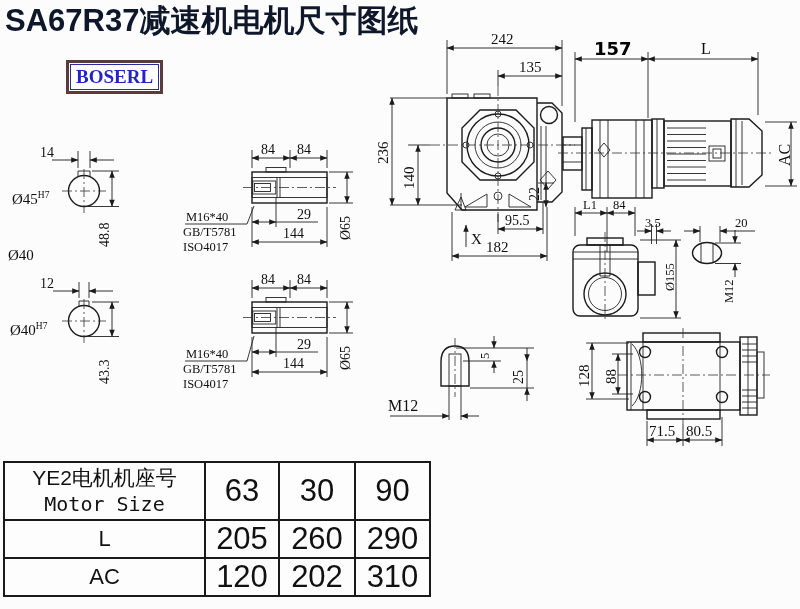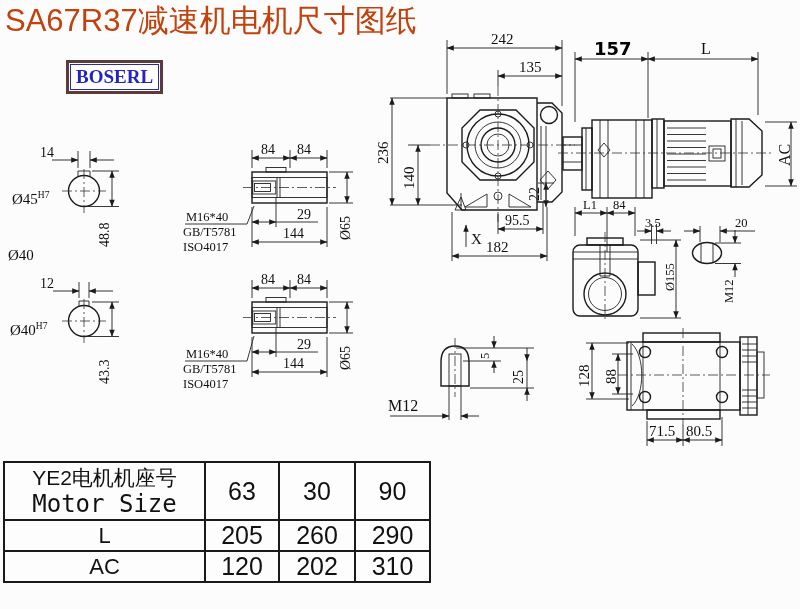--- a/index.html
+++ b/index.html
@@ -1,38 +1,38 @@
 <!DOCTYPE html>
 <html><head>
 <meta charset="utf-8">
 <style>
   html,body{margin:0;padding:0}
   body{width:800px;height:609px;position:relative;background:#fcfcfc;overflow:hidden;
        font-family:"Liberation Sans","DejaVu Sans",sans-serif;color:#111}
   #stage{position:absolute;left:0;top:0;width:800px;height:609px}
-  .title{position:absolute;left:5px;top:0px;font-size:31px;font-weight:normal;color:#c2410c;
+  .title{position:absolute;left:5px;top:0px;font-size:31px;font-weight:bold;color:#0f172a;
          letter-spacing:0px;white-space:nowrap}
   .logo{position:absolute;left:66px;top:60px;border:3px solid #5c3b3b;background:#fff;padding:1px}
   .logo-inner{border:1.5px solid #2b2ba0;padding:1px 5px;font-family:"Liberation Serif","DejaVu Serif",serif;
          font-weight:bold;font-size:19px;color:#2424c4;line-height:22px}
   svg{position:absolute;left:0;top:0}
   .ln{stroke:#1b1b1b;stroke-width:1.4;fill:none}
   .lt{stroke:#222;stroke-width:0.9;fill:none}
   .cl{stroke:#333;stroke-width:0.8;fill:none;stroke-dasharray:10 3 2 3}
   .dm{stroke:#1b1b1b;stroke-width:0.9;fill:none}
   text.d{font-family:"Liberation Serif","DejaVu Serif",serif;font-size:14px;fill:#101010}
   text.s{font-size:12.5px}
   text.b{font-family:"DejaVu Sans",sans-serif;font-size:18px;font-weight:bold;fill:#000}
   .tblwrap{position:absolute;left:3px;top:461px}
   table{border-collapse:collapse;table-layout:fixed}
   td,th{border:2px solid #1a1a1a;text-align:center;vertical-align:middle;padding:0;background:#fdfdfd}
   th{font-weight:normal}
   .hcn{font-size:21px;line-height:26px}
-  .hen{font-family:"DejaVu Sans Mono","Liberation Mono",monospace;font-size:24px;line-height:26px}
-  .num{font-size:25px}
+  .hen{font-family:"DejaVu Sans Mono","Liberation Mono",monospace;font-size:20px;line-height:26px}
+  .num{font-size:31px}
   .lbl{font-size:22px}
 </style>
 </head>
 <body>
 
 <div id="stage">
 
 <svg width="800" height="609" viewBox="0 0 800 609">
 <defs>
   <marker id="arr" viewBox="0 0 10 10" refX="9.5" refY="5" markerWidth="10" markerHeight="8" orient="auto-start-reverse">

